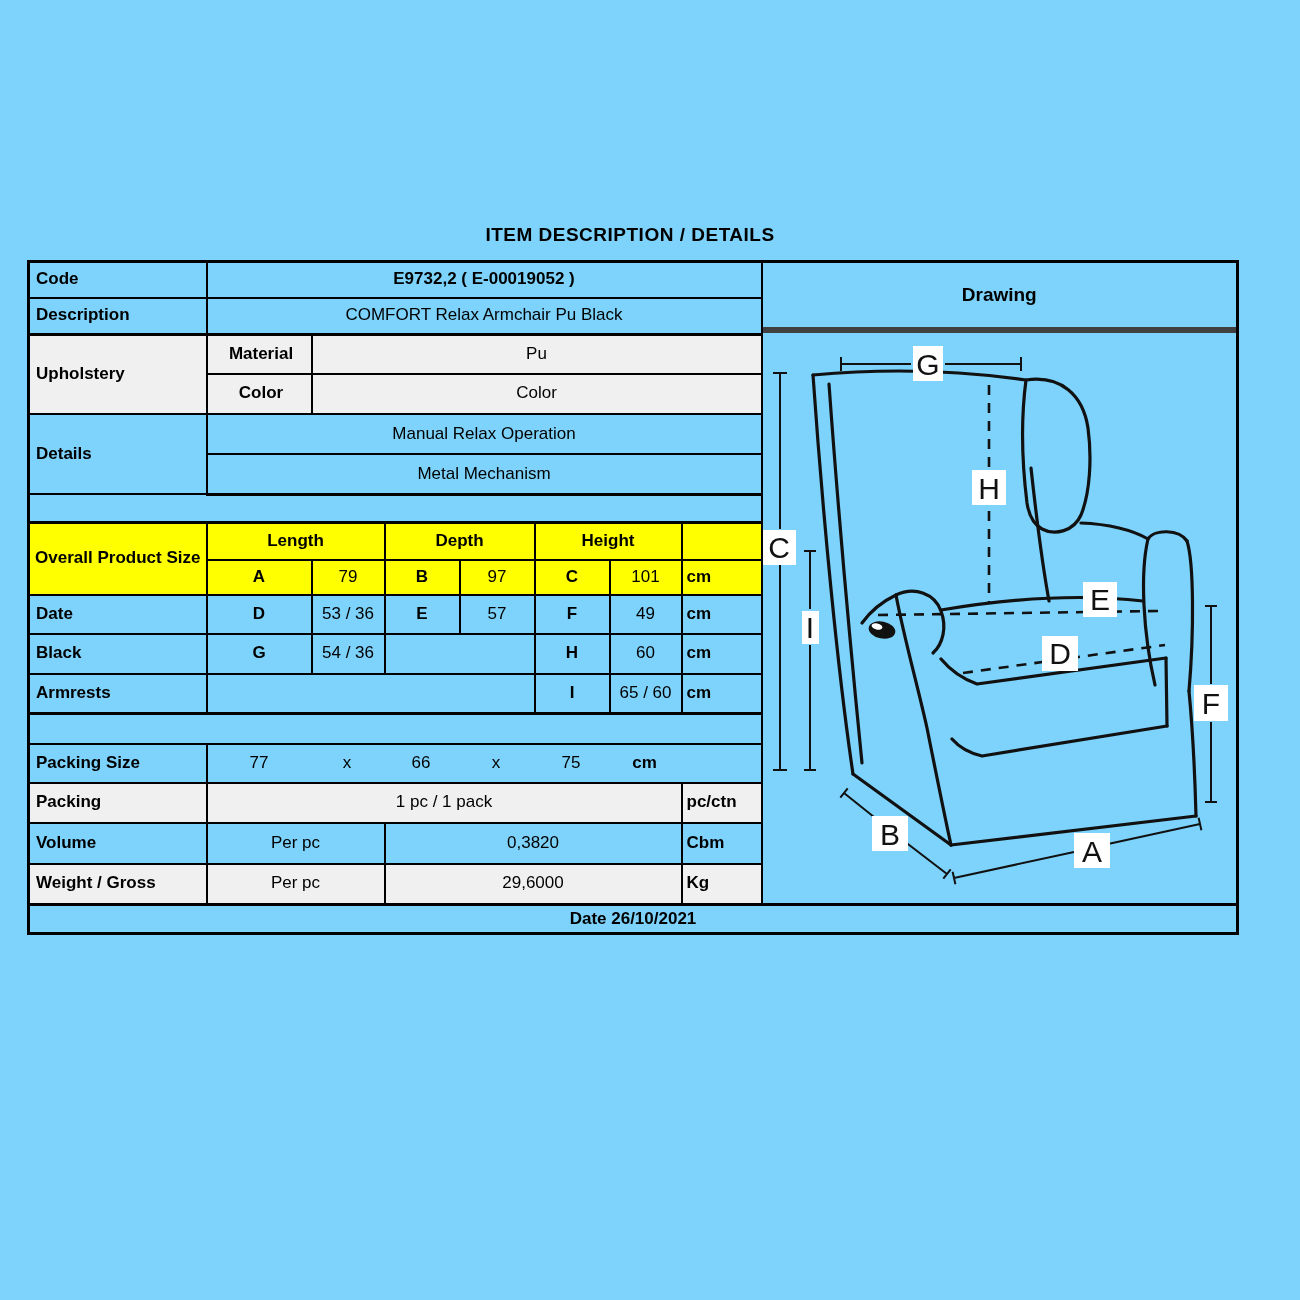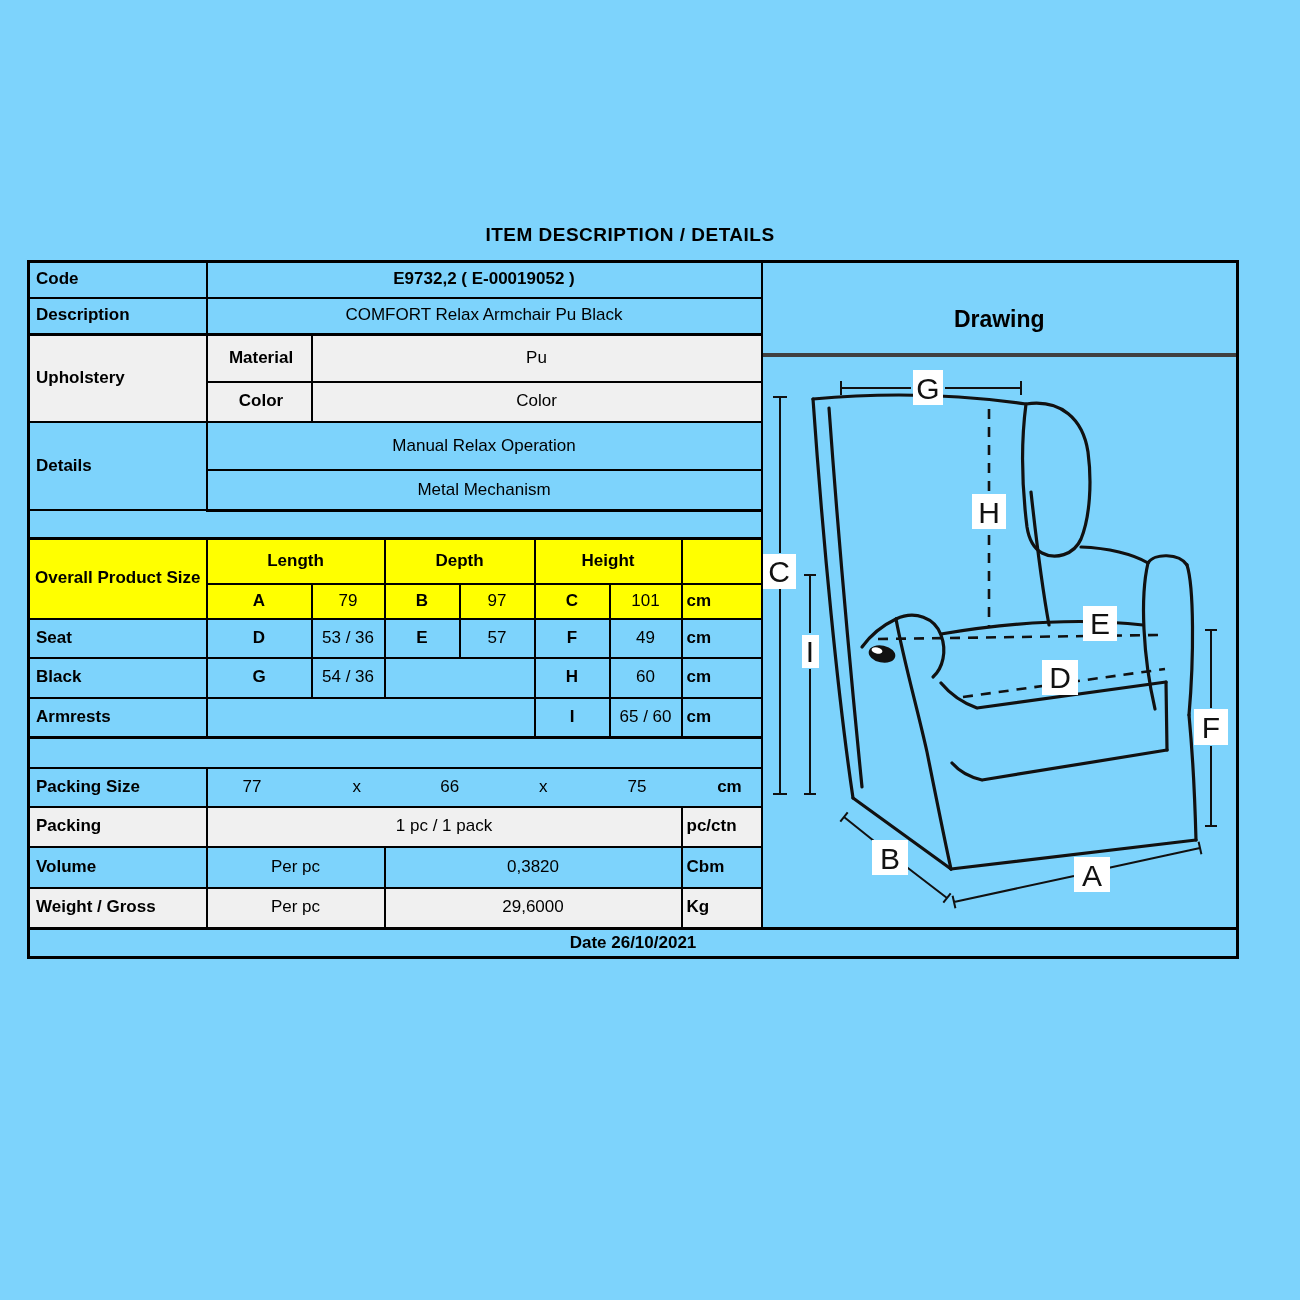--- a/index.html
+++ b/index.html
@@ -42,28 +42,28 @@
   .ylbl  { font-weight:bold; white-space:normal !important; }
   .bt3   { border-top-width:3px !important; }
   .bb3   { border-bottom-width:3px !important; }
 
   td.draw-cell {
     border-left:3px solid #000;
     vertical-align:top !important;
     padding:0 !important;
   }
   .draw-head {
-    height:70px; border-bottom:4px solid #404040;
+    height:70px; border-bottom:6px solid #404040;
     display:flex; align-items:center; justify-content:center;
-    font-weight:bold; font-size:23px;margin-top:24px;
+    font-weight:bold; font-size:19px;
   }
   .draw-area { width:476px; height:570px; }
   svg { display:block; }
 
-  .pack-flex { display:flex; align-items:center;gap:29px; }
+  .pack-flex { display:flex; align-items:center; }
   .pack-flex span { display:block; text-align:center; }
   .pw1{width:103px;} .pw2{width:73px;} .pw3{width:75px;} .pw4{width:75px;}
   .pw5{width:75px;} .pw6{width:72px; font-weight:bold;}
 </style>
 </head>
 <body>
 
 <div class="page">
 
   <div class="title">ITEM DESCRIPTION / DETAILS</div>
@@ -193,21 +193,21 @@
       <td class="yellow ltr">A</td>
       <td class="yellow">79</td>
       <td class="yellow ltr">B</td>
       <td class="yellow">97</td>
       <td class="yellow ltr">C</td>
       <td class="yellow">101</td>
       <td class="yellow unit">cm</td>
     </tr>
 
     <tr style="height:39px">
-      <td class="lbl">Seat</td>
+      <td class="lbl">Date</td>
       <td class="ltr">D</td>
       <td>53 / 36</td>
       <td class="ltr">E</td>
       <td>57</td>
       <td class="ltr">F</td>
       <td>49</td>
       <td class="unit">cm</td>
     </tr>
 
     <tr style="height:40px">

